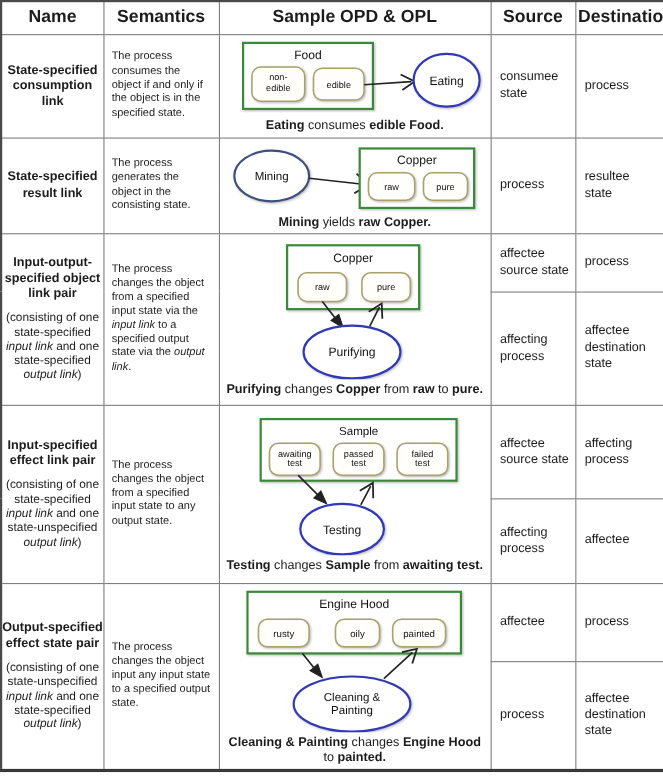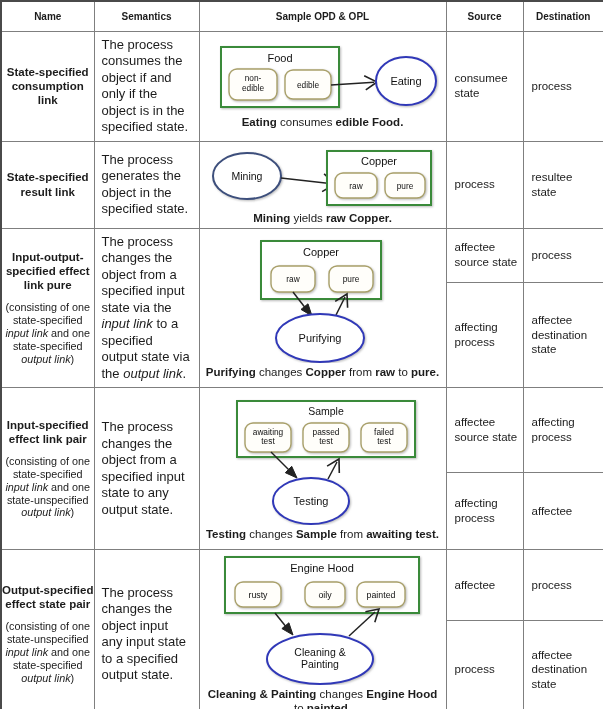--- a/index.html
+++ b/index.html
@@ -11,27 +11,27 @@
   }
   table.opm {
     border-collapse: collapse;
     width:603px;
     table-layout: fixed;
     border:2px solid #4a4a4a;
     border-bottom:3px solid #383838;
   }
   td, th { border:1px solid #7f7f7f; vertical-align: middle; overflow:hidden; }
   th {
-    font-size:10px; font-weight:bold; text-align:center;
+    font-size:16px; font-weight:bold; text-align:center;
     padding:4px 2px;
   }
   .name-cell { text-align:center; font-size:11.5px; padding:5px 0; line-height:1.22; }
   .name-main { font-weight:bold; }
   .name-note { text-align:center; margin-top:9px; font-size:10.8px; line-height:1.2; }
-  .sem-cell { font-size:13px; line-height:1.27; padding:5px 7px; text-align:left; }
+  .sem-cell { font-size:10px; line-height:1.27; padding:5px 7px; text-align:left; }
   .sample-cell { text-align:center; padding:3px 2px; }
   .sd-cell { font-size:11.5px; line-height:1.28; padding:4px 4px 4px 8px; text-align:left; }
   .caption { font-size:11.5px; line-height:1.22; margin-top:2px; }
   .caption b { font-weight:bold; }
   svg { display:block; margin:0 auto; }
   svg text { font-family:"Liberation Sans", sans-serif; fill:#111; }
   .obj   { fill:#ffffff; stroke:#3a8a3a; stroke-width:2; }
   .state { fill:#fffefa; stroke:#a9a06a; stroke-width:1.4; }
   .proc  { fill:#ffffff; stroke:#3038b8; stroke-width:2; }
   .proc-dark { stroke:#3d4f7c; }
@@ -90,21 +90,21 @@
     </td>
     <td class="sd-cell"><span>consumee state</span></td>
     <td class="sd-cell"><span>process</span></td>
   </tr>
 
   <tr style="height:87px">
     <td class="name-cell">
       <div class="name-main">State-specified result link</div>
     </td>
     <td class="sem-cell">
-      <span>The process generates the object in the specified state.</span>
+      <span>The process generates the object in the consisting state.</span>
     </td>
     <td class="sample-cell">
       <svg width="232" height="64" viewBox="0 0 232 64">
         <ellipse class="proc proc-dark dsh" cx="40" cy="31" rx="34" ry="23"></ellipse>
         <text class="t10" x="40" y="35" text-anchor="middle">Mining</text>
         <line class="lnk" x1="74" y1="33" x2="125" y2="38.7"></line>
         <path class="oh" d="M115.1,46.6 L128,39 L117.1,28.8"></path>
         <rect class="obj dsh" x="120" y="6" width="104" height="54"></rect>
         <text class="t11" x="172" y="20" text-anchor="middle">Copper</text>
         <rect class="state dsh" x="128" y="28" width="42" height="25" rx="8"></rect>
@@ -113,21 +113,21 @@
         <text class="t8" x="198" y="44" text-anchor="middle">pure</text>
       </svg>
       <div class="caption"><b>Mining</b><span> yields </span><b>raw Copper.</b></div>
     </td>
     <td class="sd-cell"><span>process</span></td>
     <td class="sd-cell"><span>resultee state</span></td>
   </tr>
 
   <tr style="height:53px">
     <td class="name-cell" rowspan="2">
-      <div class="name-main">Input-output-specified effect link pure</div>
+      <div class="name-main">Input-output-specified object link pair</div>
       <div class="name-note"><span>(consisting of one state-specified </span><i>input link</i><span> and one state-specified </span><i>output link</i><span>)</span></div>
     </td>
     <td class="sem-cell" rowspan="2">
       <span>The process changes the object from a specified input state via the </span><i>input link</i><span> to a specified output state via the </span><i>output link</i><span>.</span>
     </td>
     <td class="sample-cell" rowspan="2">
       <svg width="180" height="126" viewBox="0 0 180 126">
         <rect class="obj dsh" x="28" y="4" width="120" height="58"></rect>
         <text class="t11" x="88" y="19" text-anchor="middle">Copper</text>
         <rect class="state dsh" x="38" y="29" width="44" height="26" rx="8"></rect>

